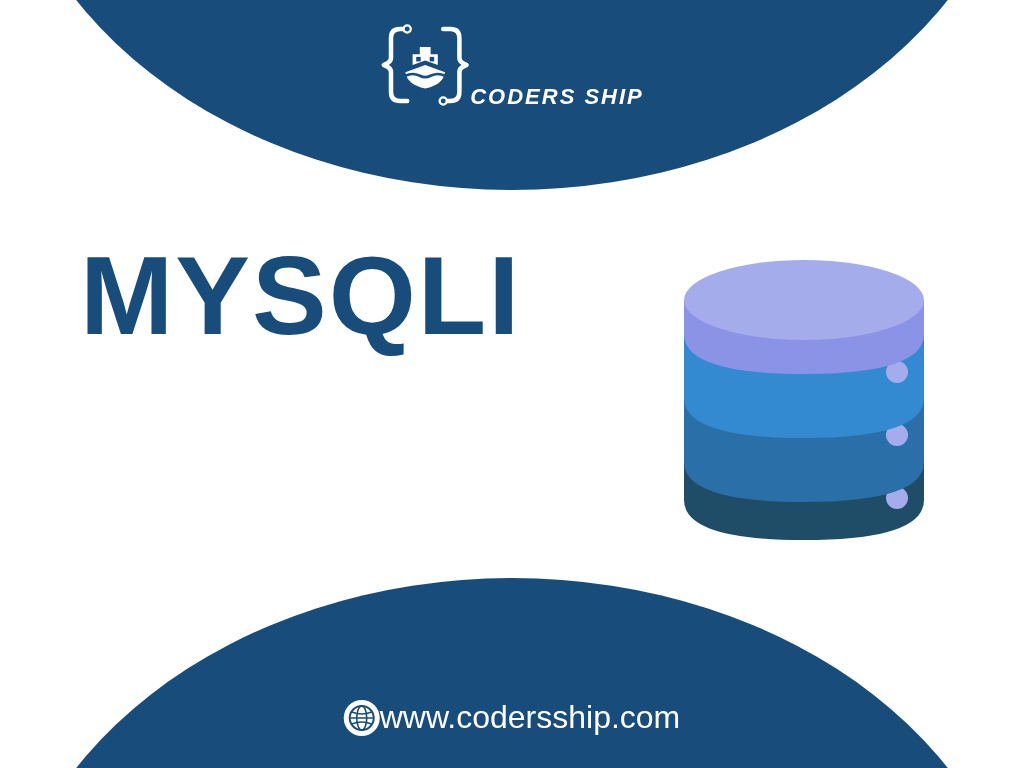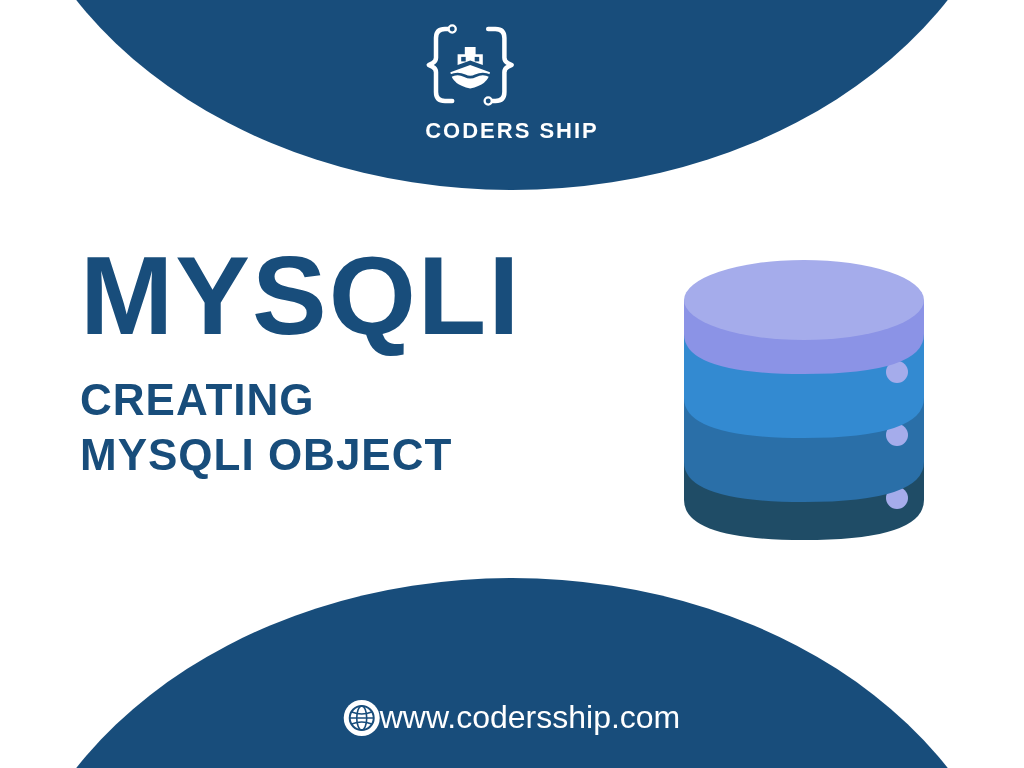--- a/index.html
+++ b/index.html
@@ -41,22 +41,23 @@
       z-index: 1;
     }
     
     .logo-area {
       position: absolute;
       top: 20px;
       left: 50%;
       transform: translateX(-50%);
       z-index: 2;
       display: flex;
-      flex-direction: column;
-      align-items: flex-start;
+      flex-direction: row;
+      align-items: flex-end;
+      font-style: italic;
     }
     
     .logo-icon {
       width: 90px;
       height: 90px;
       display: flex;
       align-items: center;
       justify-content: center;
     }
     
@@ -152,24 +153,20 @@
       <rect x="55" y="41" width="5" height="5" fill="#184d7b"></rect>
 
       <path d="M 28 62 Q 36 58 44 62 Q 50 65 56 62 Q 64 58 72 62" stroke="#184d7b" stroke-width="3" fill="none"></path>
     </svg>
   </div>
   <div class="logo-text">CODERS SHIP</div>
 </div>
 
 <div class="content-area">
   <div class="main-title">MYSQLI</div>
-  <div class="sub-title">
-    <span>CREATING</span><br>
-    <span>MYSQLI OBJECT</span>
-  </div>
 </div>
 
 <div class="database-icon">
   <svg width="290" height="300" viewBox="0 0 290 300">
 
     <path d="M 25 212 L 25 250 Q 25 290 145 290 Q 265 290 265 250 L 265 212 Z" fill="#1f4c66"></path>
     <ellipse cx="145" cy="212" rx="120" ry="40" fill="#1f4c66"></ellipse>
     <circle cx="238" cy="248" r="11" fill="#a5aceb"></circle>
 
     <path d="M 25 148 L 25 212 Q 25 252 145 252 Q 265 252 265 212 L 265 148 Z" fill="#2a6fa8"></path>

